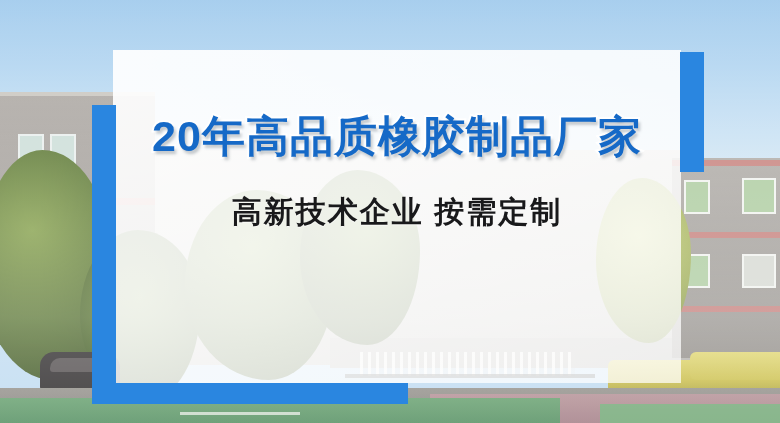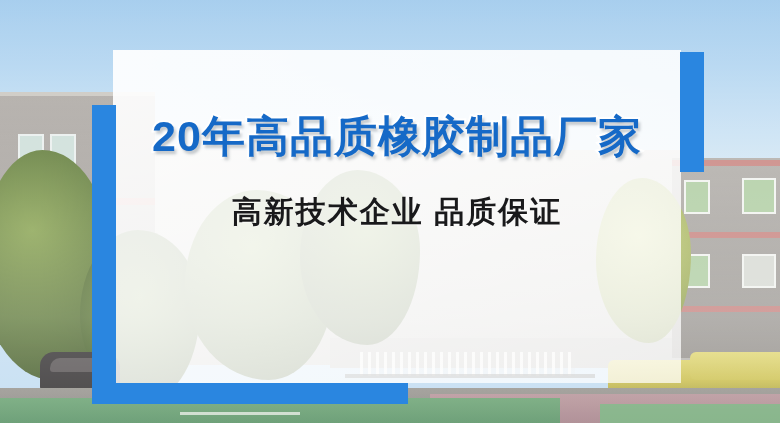--- a/index.html
+++ b/index.html
@@ -283,16 +283,16 @@
   </div>
 
   <div class="panel"></div>
 
   <div class="bar bar-left"></div>
   <div class="bar bar-right"></div>
   <div class="bar bar-bottom"></div>
 
   <div class="content">
     <div class="headline">20年高品质橡胶制品厂家</div>
-    <div class="subline">高新技术企业  品质保证</div>
+    <div class="subline">高新技术企业  按需定制</div>
   </div>
 
 </div>
 
 </body></html>

